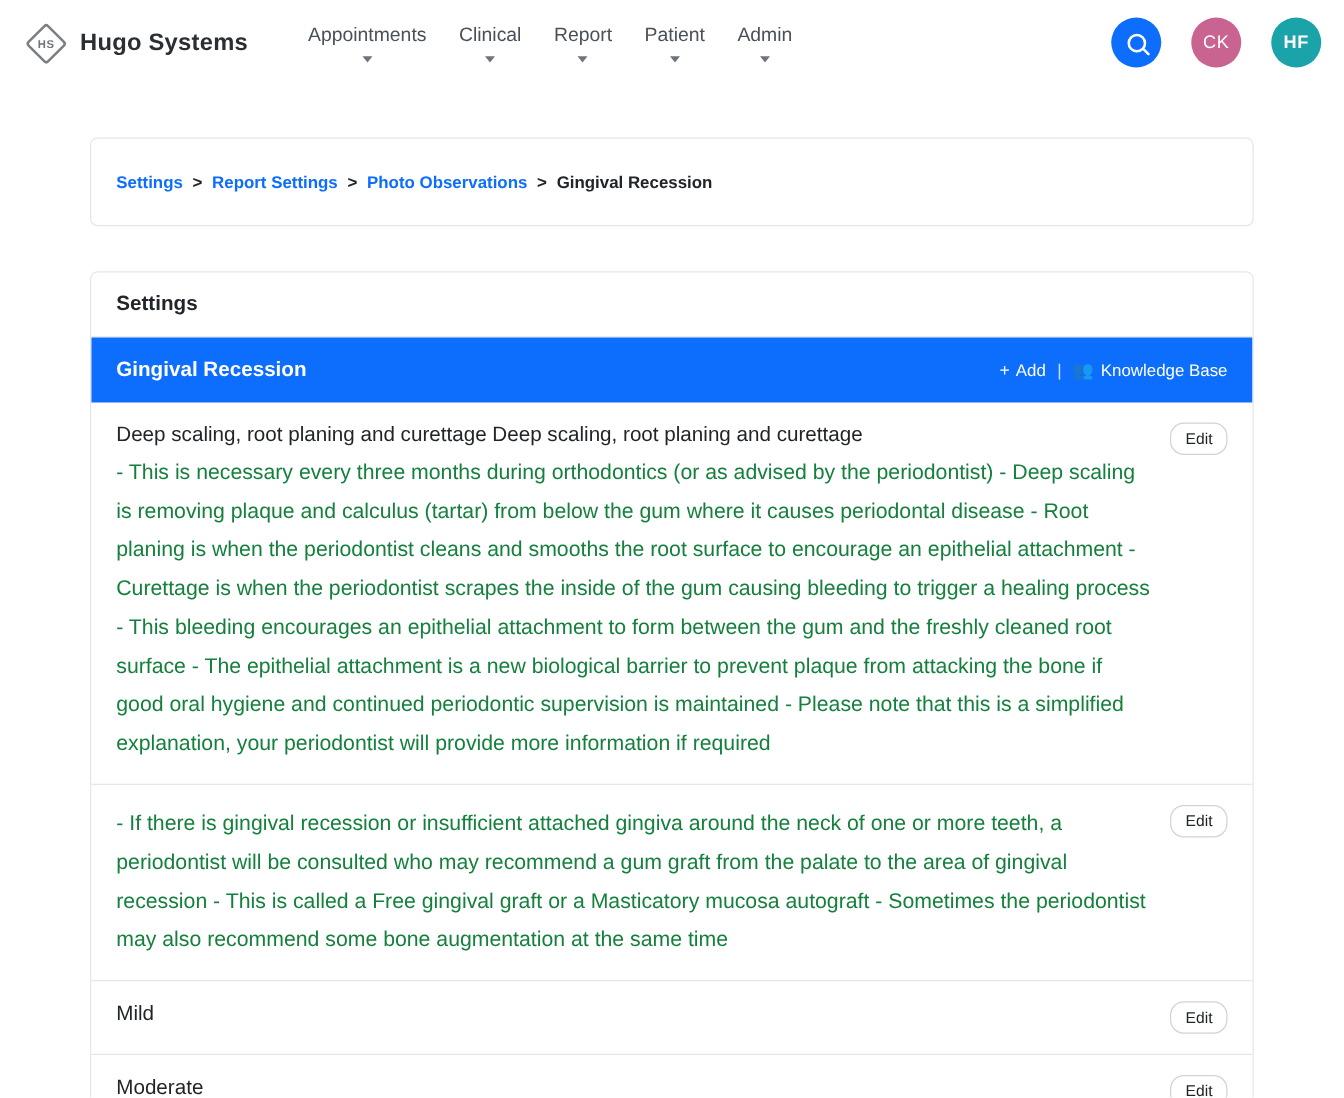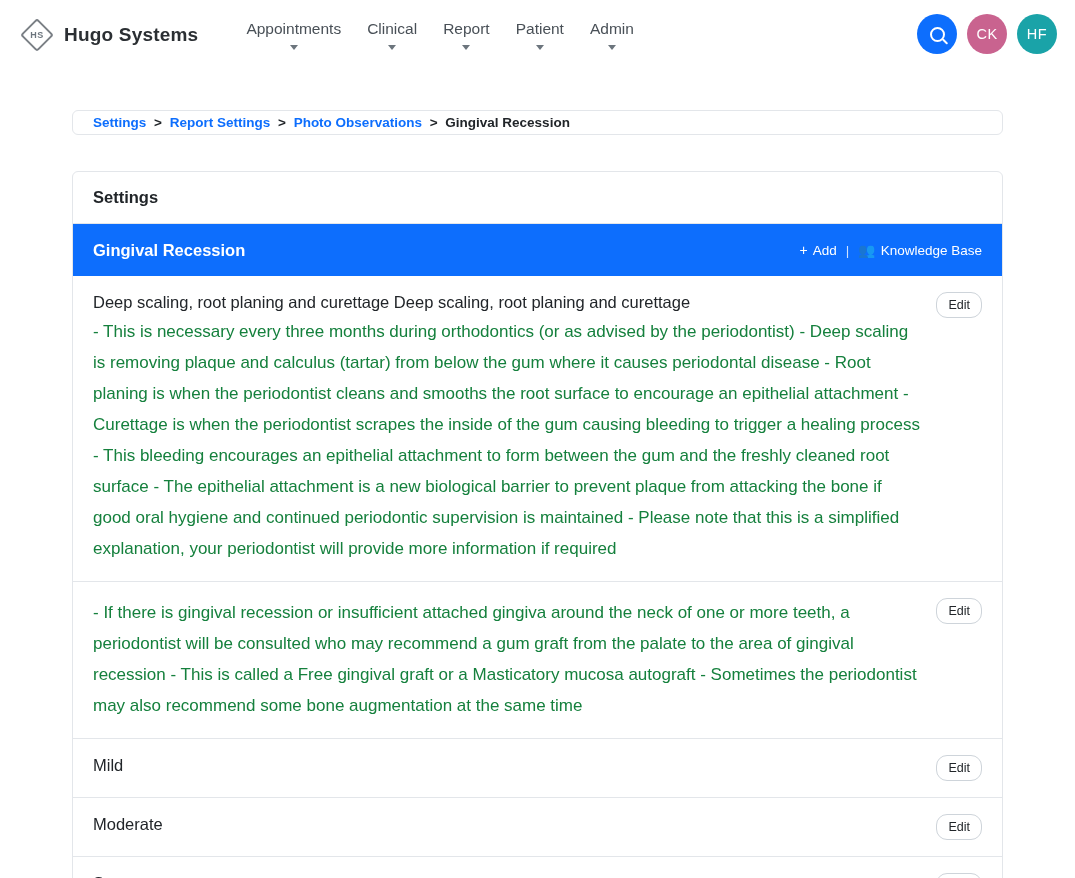--- a/index.html
+++ b/index.html
@@ -89,39 +89,39 @@
     border-top: 5px solid #6c757d;
     display: inline-block;
   }
 
   .nav-right {
     position: absolute;
     right: 18px;
     top: 14px;
     display: flex;
     align-items: flex-end;
-    gap: 10px;
+    gap: 24px;
   }
   .circle-btn {
     width: 40px;
     height: 40px;
     border-radius: 50%;
     display: flex;
     align-items: center;
     justify-content: center;
     color: #fff;
     font-size: 14.5px;
     font-weight: 500;
     letter-spacing: .5px;
     cursor: pointer;
     border: none;
   }
   .search-btn { background: #0d6efd; }
   .avatar-ck { background: #c9638f; }
-  .avatar-hf { background: #1aa3a8; }
+  .avatar-hf { background: #1aa3a8; font-weight: bold; }
   .search-glyph {
     width: 15px; height: 15px;
     border: 2px solid #fff;
     border-radius: 50%;
     position: relative;
     display: inline-block;
   }
   .search-glyph::after {
     content: "";
     position: absolute;
@@ -138,21 +138,21 @@
   .page {
     padding: 0 72px;
   }
   .card {
     background: #fff;
     border: 1px solid #e3e6ea;
     border-radius: 6px;
   }
   .breadcrumb-card {
     margin-top: 40px;
-    padding: 4px 20px;
+    padding: 27px 20px;
     font-size: 13.5px;
     font-weight: bold;
   }
   .bc-link { color: #0d6efd; text-decoration: none; cursor: pointer; }
   .bc-sep { color: #212529; margin: 0 4px; }
   .bc-current { color: #212529; }
 
   .settings-card {
     margin-top: 36px;
     overflow: hidden;

